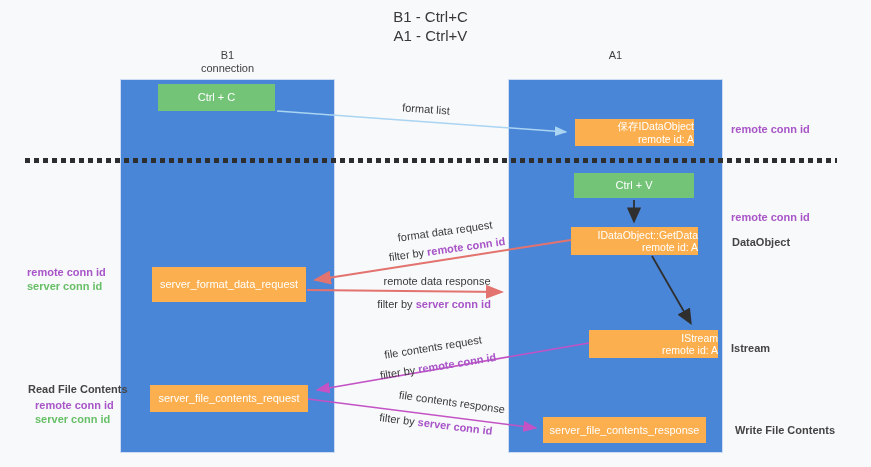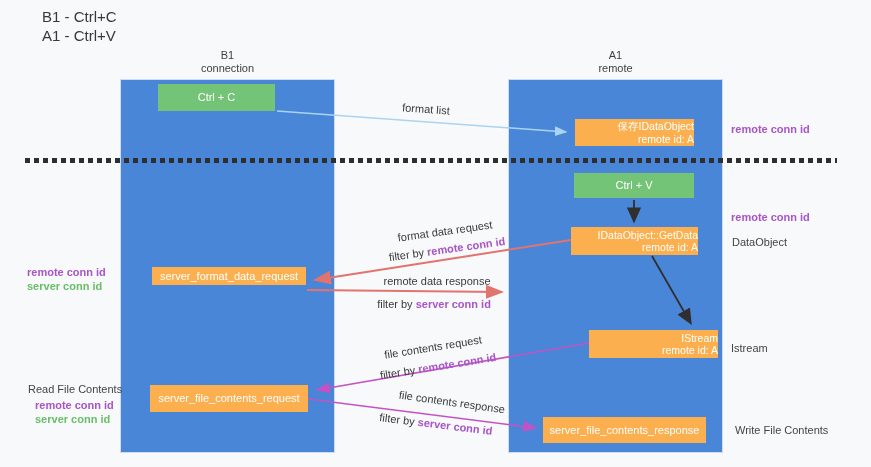--- a/index.html
+++ b/index.html
@@ -1,22 +1,22 @@
 <!DOCTYPE html>
 <html style="--lane-blue: #4a86d8; --box-orange: #fbaf4e; --box-green: #74c478; --label-purple: #a855c8; --label-green: #67bf67; --arrow-salmon: #e2736e; --arrow-magenta: #c353c5; --arrow-blue: #a9d4f2; --arrow-black: #2f2f2f;"><head>
 <meta charset="utf-8">
 <style>
   html,body { margin:0; padding:0; background:#f8f9fa; }
   .canvas {
     position:relative; width:871px; height:467px; overflow:hidden;
     background:#f8f9fa; font-family:"Liberation Sans", sans-serif; color:#3a3a3a;
   }
   .title {
-    position:absolute; left:0; right:10px; top:7px; text-align:left;
-    font-size:15px; line-height:19px; color:#383838;margin-left:42px;
+    position:absolute; left:0; right:10px; top:7px; text-align:center;
+    font-size:15px; line-height:19px; color:#383838;
   }
   .lane-header {
     position:absolute; top:49px; width:215px; text-align:center;
     font-size:11px; line-height:13px; color:#3f3f3f;
   }
   .lane {
     position:absolute; top:79px; width:215px; height:374px;
     background:var(--lane-blue,#4a86d8);
     border:1px solid rgba(220,230,245,.9); box-sizing:border-box;
   }
@@ -25,21 +25,21 @@
     background:repeating-linear-gradient(90deg,#2e2e2e 0 5px,transparent 5px 9px);
   }
   .node {
     position:absolute; display:flex; flex-direction:column; align-items:center;
     justify-content:center; text-align:center; color:#fff; box-sizing:border-box;
     font-size:11px; line-height:13px;
   }
   .node.two { font-size:10.5px; line-height:12.5px;align-items:flex-end; }
   .orange { background:var(--box-orange,#fbaf4e); }
   .green  { background:var(--box-green,#74c478); }
-  .slabel { position:absolute; font-size:11px; white-space:nowrap; color:#3f3f3f; }
+  .slabel { position:absolute; font-size:11px; white-space:nowrap; color:#3f3f3f;font-weight:bold; }
   .elabel {
     position:absolute; font-size:11px; white-space:nowrap; color:#3a3a3a;
     transform:translate(-50%,-50%);
   }
   .r-p4 { transform:translate(-50%,-50%) rotate(4deg); }
   .r-n8 { transform:translate(-50%,-50%) rotate(-8deg); }
   .r-n9 { transform:translate(-50%,-50%) rotate(-9deg); }
   .r-p8 { transform:translate(-50%,-50%) rotate(8deg); }
   .r-p7 { transform:translate(-50%,-50%) rotate(7deg); }
   .purple { color:var(--label-purple,#a855c8); font-weight:bold; }
@@ -60,21 +60,20 @@
     <div>B1 - Ctrl+C</div>
     <div>A1 - Ctrl+V</div>
   </div>
 
   <div class="lane-header" style="left:120px">
     <div>B1</div>
     <div>connection</div>
   </div>
   <div class="lane-header" style="left:508px">
     <div>A1</div>
-    <div>remote</div>
   </div>
 
   <div class="lane" style="left:120px"></div>
   <div class="lane" style="left:508px"></div>
 
   <div class="dashes"></div>
 
   <svg class="arrows">
     <defs>
       <marker id="mh-blue" markerWidth="9" markerHeight="7" refX="8" refY="3.5" orient="auto">
@@ -110,21 +109,21 @@
 
   <div class="node green" style="left:574px;top:173px;width:120px;height:25px">
     <div>Ctrl + V</div>
   </div>
 
   <div class="node orange two" style="left:571px;top:227px;width:127px;height:28px">
     <div>IDataObject::GetData</div>
     <div>remote id: A</div>
   </div>
 
-  <div class="node orange" style="left:152px;top:267px;width:154px;height:18px">
+  <div class="node orange" style="left:152px;top:267px;width:154px;height:35px">
     <div>server_format_data_request</div>
   </div>
 
 
   <div class="node orange two" style="left:589px;top:330px;width:129px;height:28px">
     <div>IStream</div>
     <div>remote id: A</div>
   </div>
 
   <div class="node orange" style="left:150px;top:385px;width:158px;height:27px">

